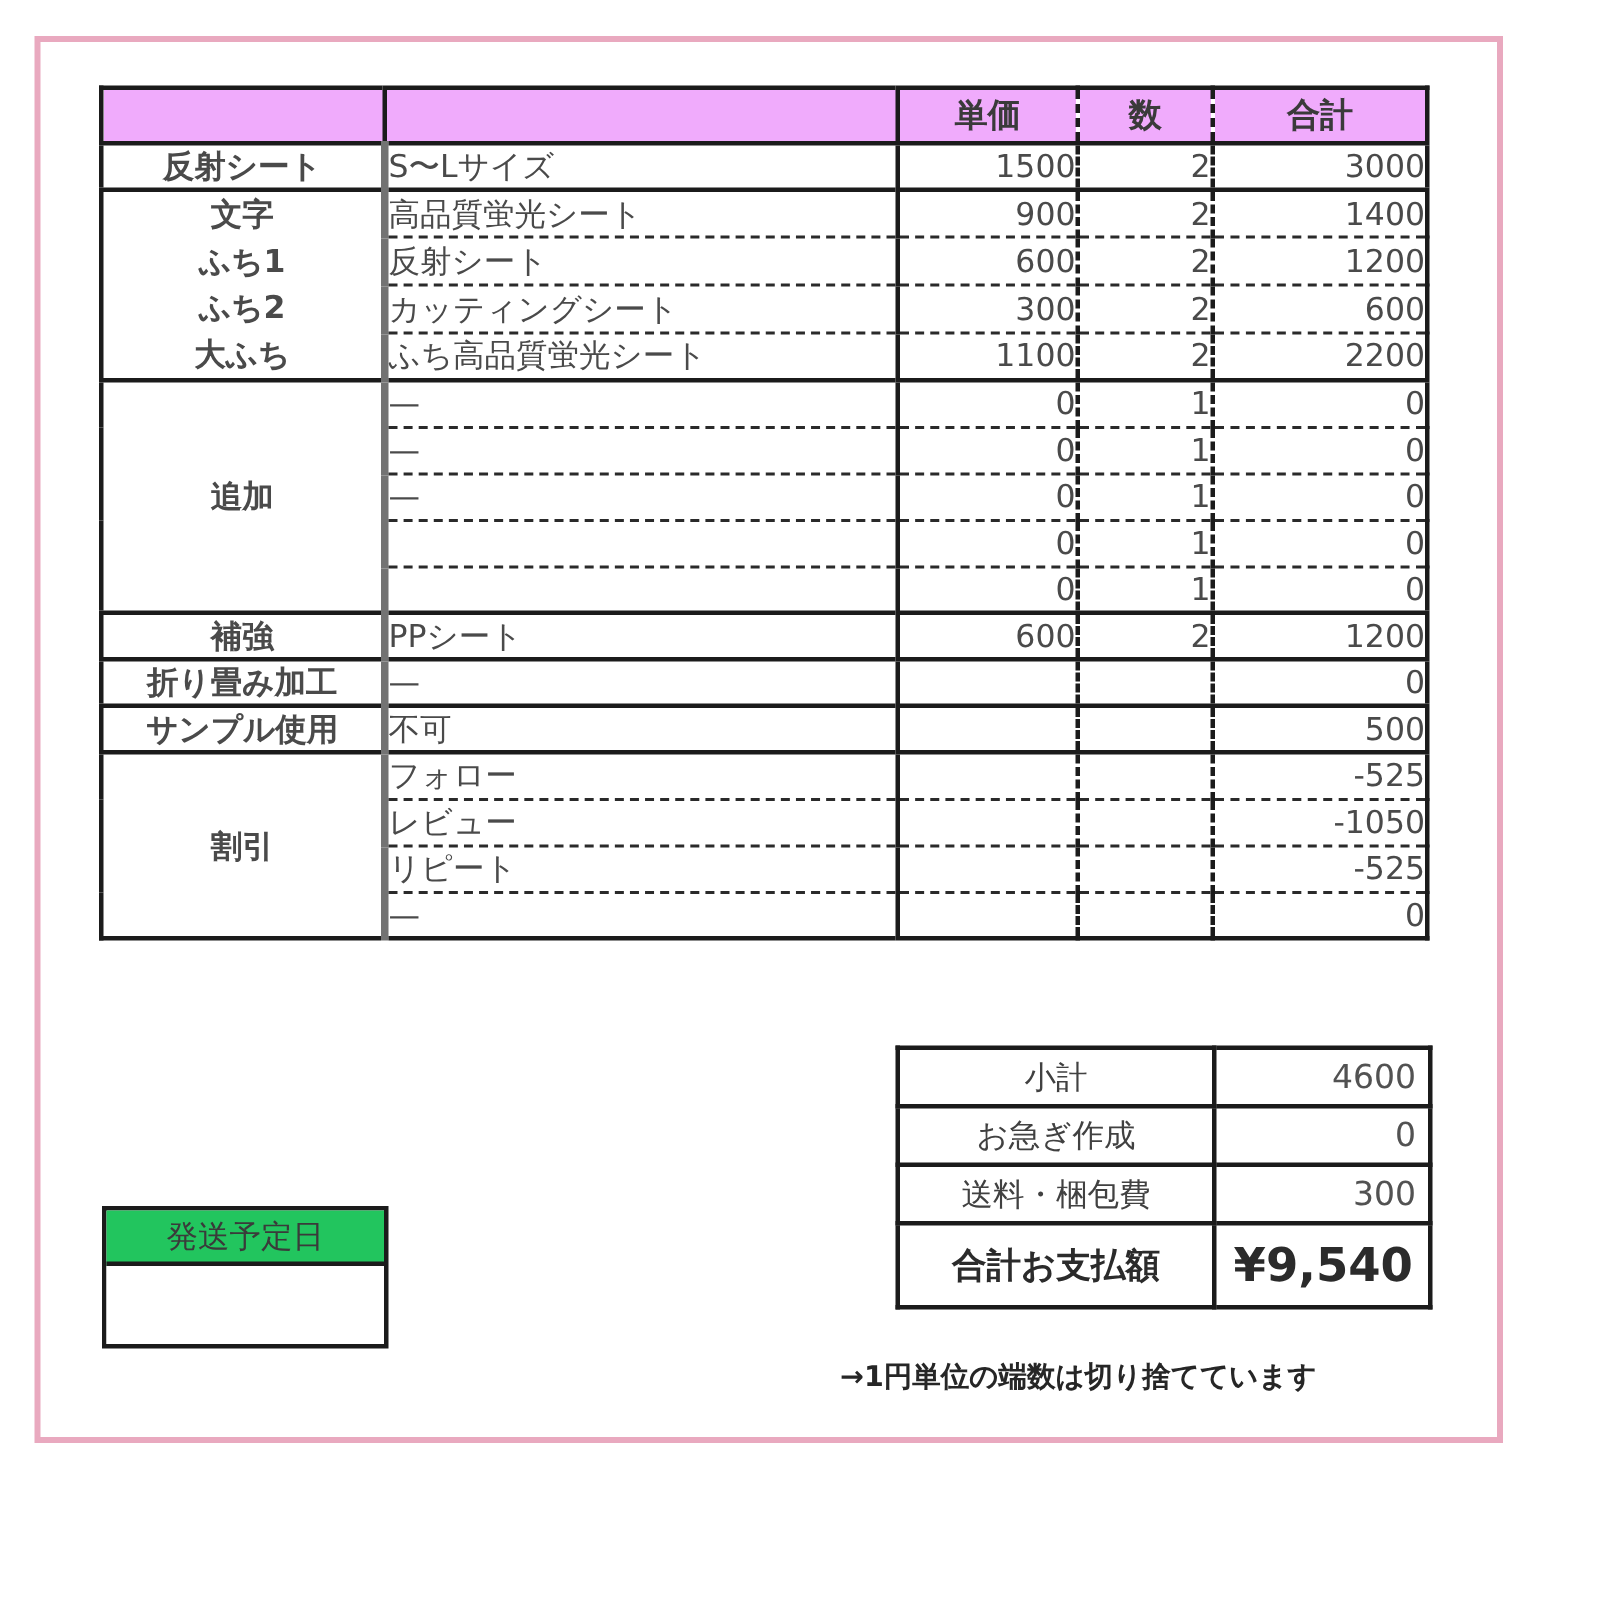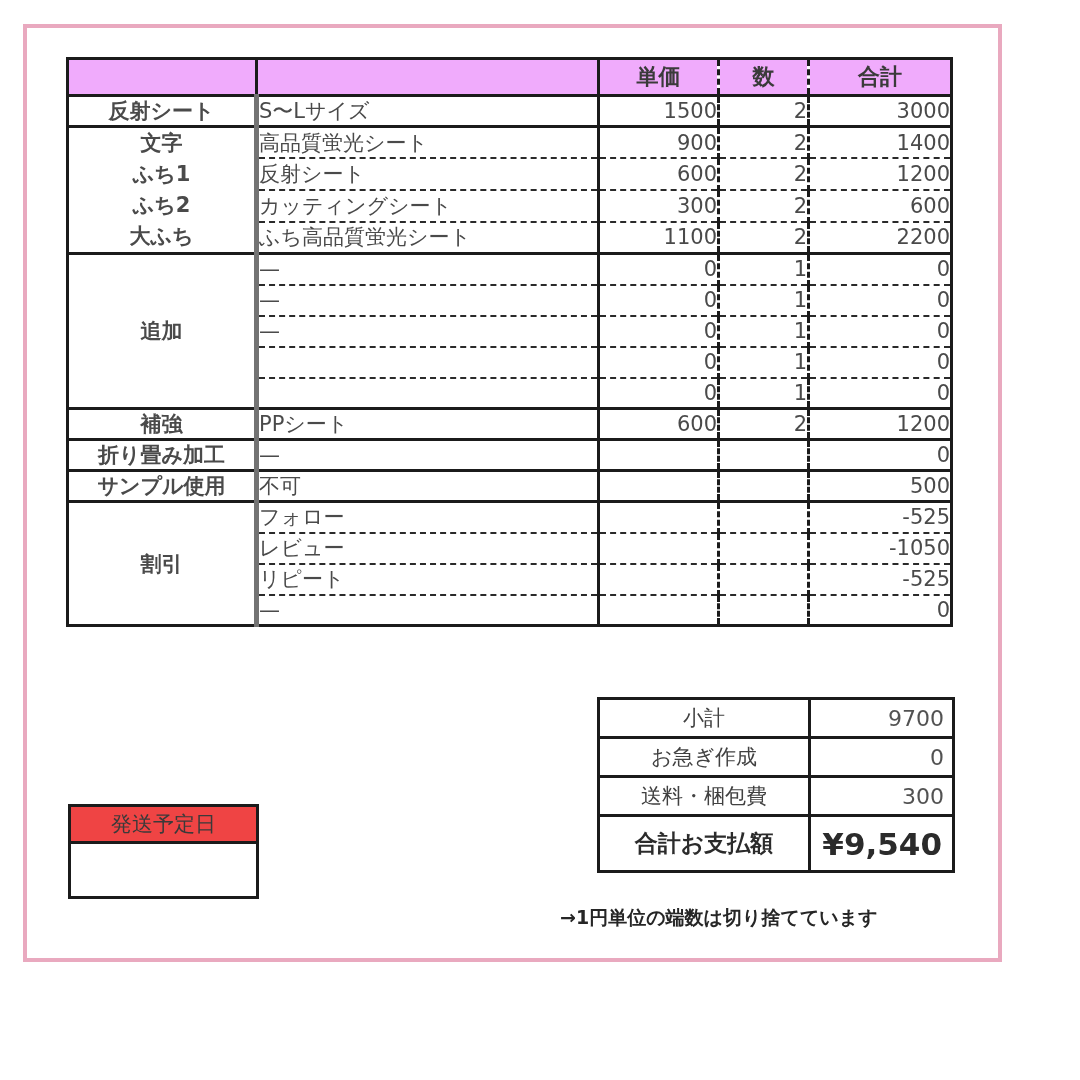--- a/index.html
+++ b/index.html
@@ -59,21 +59,21 @@
     position:absolute;top:905px;left:560px;width:392px;text-align:left;
     font-size:19px;font-weight:bold;color:#262626;white-space:nowrap;
   }
 
   
   .ship{
     position:absolute;left:68px;top:804px;width:191px;box-sizing:border-box;
     border:3px solid #1b1b1b;background:#ffffff;
   }
   .ship-head{
-    background:#ef4444;height:34px;line-height:34px;text-align:center;
+    background:#22c55e;height:34px;line-height:34px;text-align:center;
     font-size:21px;color:#3a3a3a;border-bottom:3px solid #1b1b1b;
   }
   .ship-body{height:52px;background:#ffffff;}
 </style>
 </head>
 <body>
 
 <div class="frame"></div>
 
 <div class="price-wrap">
@@ -220,21 +220,21 @@
 
 <div class="sum-wrap">
   <table class="sum">
     <colgroup>
         <col style="width:211px">
         <col style="width:144px">
       </colgroup>
     <tbody>
         <tr>
       <td class="sl">小計</td>
-      <td class="sv">9700</td>
+      <td class="sv">4600</td>
     </tr>
     <tr>
       <td class="sl">お急ぎ作成</td>
       <td class="sv">0</td>
     </tr>
     <tr>
       <td class="sl">送料・梱包費</td>
       <td class="sv">300</td>
     </tr>
     <tr class="grand">

